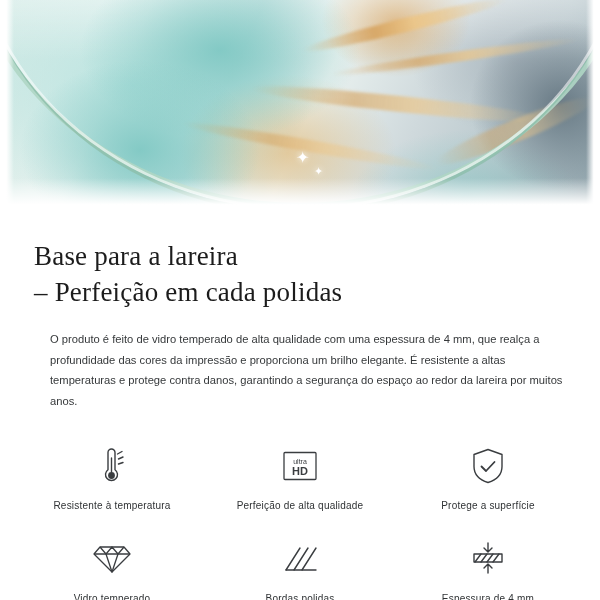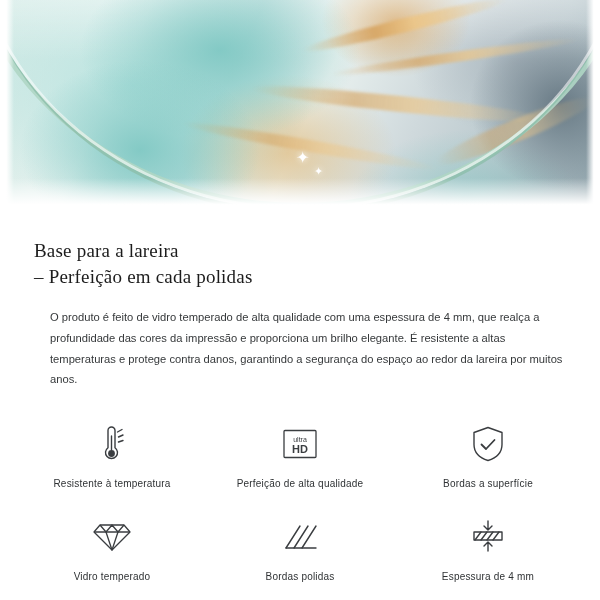--- a/index.html
+++ b/index.html
@@ -116,21 +116,21 @@
   .sp2 { left: 314px; top: 166px; font-size: 11px; }
 
   
   .content {
     padding: 26px 34px 0 34px;
   }
   h1.title {
     margin: 0;
     font-family: "Liberation Serif", serif;
     font-weight: 400;
-    font-size: 19px;
+    font-size: 27px;
     line-height: 1.35;
     color: #1c1c1c;
     letter-spacing: .2px;
   }
   .title-line2 { display: block; }
   p.desc {
     margin: 18px 0 0 16px;
     font-size: 11.2px;
     line-height: 1.85;
     color: #35383a;
@@ -226,21 +226,21 @@
       <div class="caption">Perfeição de alta qualidade</div>
     </div>
 
     <div class="feature">
       <div class="glyph">
         <svg width="36" height="40" viewBox="0 0 36 40" fill="none" stroke="#3a3d40" stroke-width="1.4" stroke-linecap="round" stroke-linejoin="round">
           <path d="M18 3.5 32 8.5v12c0 8.3-5.8 13.4-14 16-8.2-2.6-14-7.7-14-16v-12z"></path>
           <path d="M11.5 20.5l4.5 4.5 8.5-9" stroke-width="1.8"></path>
         </svg>
       </div>
-      <div class="caption">Bordas a superfície</div>
+      <div class="caption">Protege a superfície</div>
     </div>
 
     <div class="feature">
       <div class="glyph">
         <svg width="40" height="34" viewBox="0 0 40 34" fill="none" stroke="#3a3d40" stroke-width="1.3" stroke-linejoin="round">
           <path d="M8 5h24l6 7-18 18L2 12z"></path>
           <path d="M2 12h36"></path>
           <path d="M8 5l6 7 6-7 6 7 6-7"></path>
           <path d="M14 12l6 18 6-18"></path>
         </svg>

